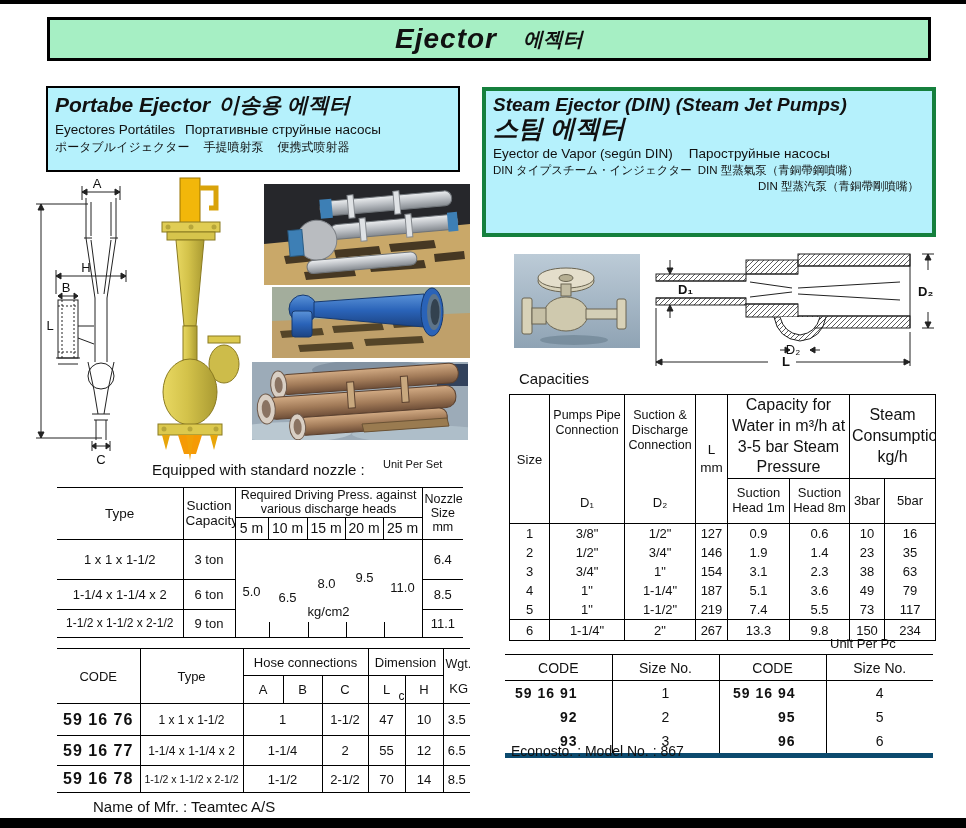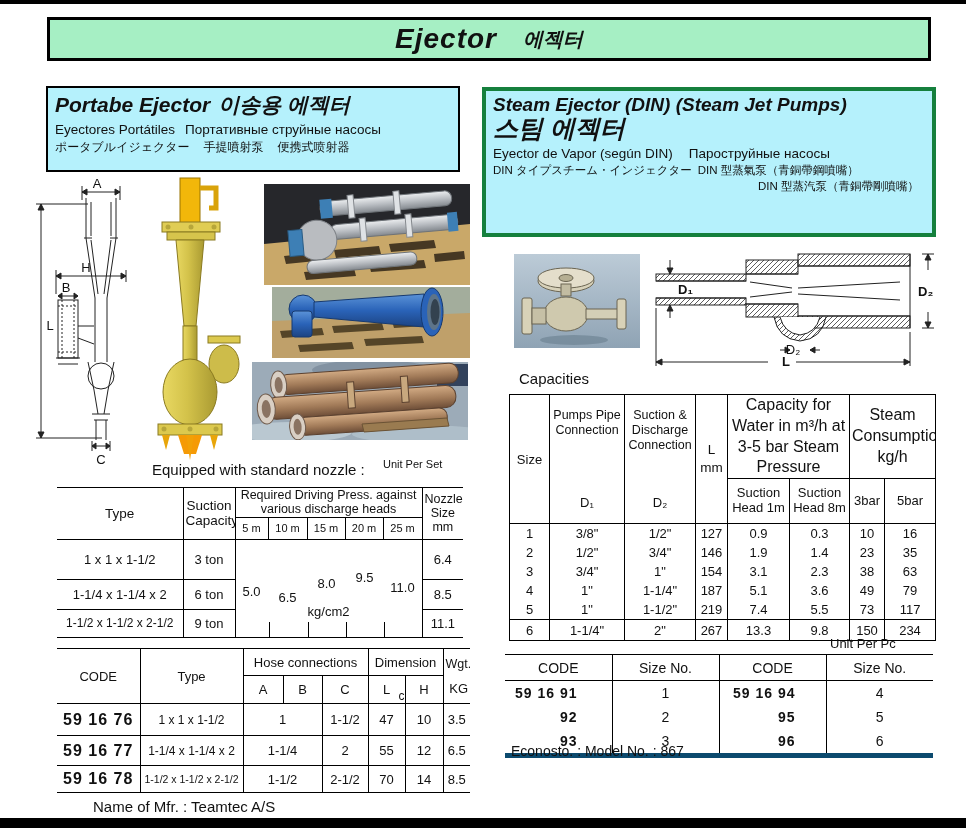--- a/index.html
+++ b/index.html
@@ -37,21 +37,21 @@
   .mfr{position:absolute;left:93px;top:798px;font-size:15px;}
   .footer-r{position:absolute;left:511px;top:743px;font-size:14px;}
   
   table{border-collapse:collapse;table-layout:fixed;position:absolute;}
   td{padding:0 2px;text-align:center;vertical-align:middle;font-size:13px;overflow:hidden;}
   
   .t1{left:57px;top:487px;width:406px;}
   .t1 td{border:1px solid #000;}
   .t1 td.noL{border-left:none;} .t1 td.noR{border-right:none;}
   .t1 .grp{font-size:12.5px;line-height:1.15;height:27px;}
-  .t1 .sub{font-size:11px;height:21px;}
+  .t1 .sub{font-size:14px;height:21px;}
   .t1 .hd{font-size:13.5px;}
   .t1 .r1{height:40px;} .t1 .r2{height:30px;} .t1 .r3{height:28px;}
   .t1 .small{font-size:12px;}
   .t1 .press{position:relative;padding:0;}
   .pv{position:absolute;transform:translate(-50%,0);font-size:13px;white-space:nowrap;}
   .punit{position:absolute;left:93px;top:64px;transform:translate(-50%,0);font-size:13px;}
   .stub{position:absolute;bottom:0;width:1px;height:15px;background:#000;}
   
   .t2{left:57px;top:648px;width:413px;}
   .t2 td{border:1px solid #000;}
@@ -539,21 +539,21 @@
         <td>5bar</td>
       </tr>
     </thead>
     <tbody>
       <tr>
         <td>1</td>
           <td>3/8"</td>
           <td>1/2"</td>
           <td>127</td>
           <td>0.9</td>
-          <td>0.3</td>
+          <td>0.6</td>
           <td>10</td>
           <td>16</td>
       </tr>
       <tr>
         <td>2</td>
           <td>1/2"</td>
           <td>3/4"</td>
           <td>146</td>
           <td>1.9</td>
           <td>1.4</td>

